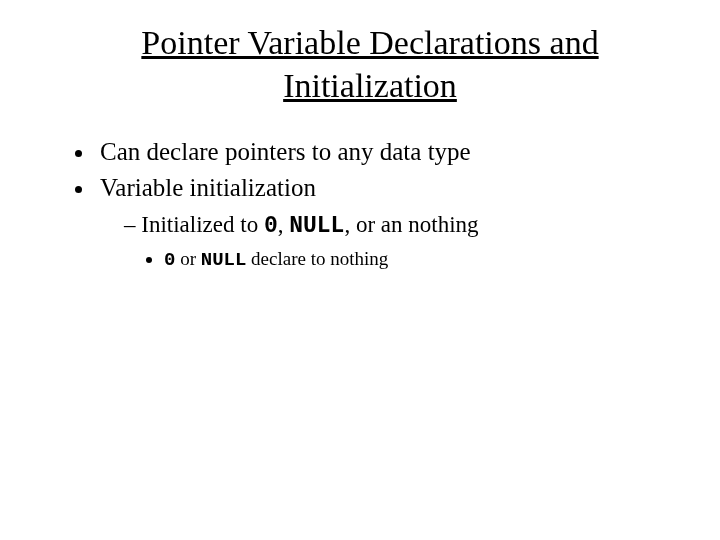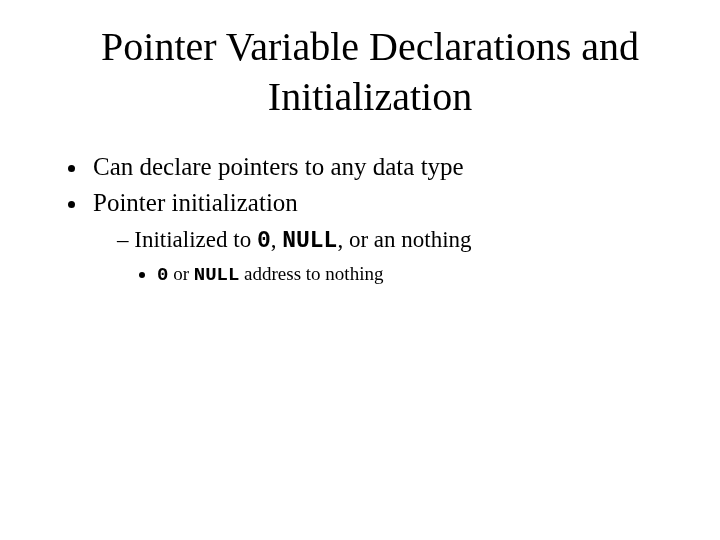--- a/index.html
+++ b/index.html
@@ -10,29 +10,30 @@
     background: #ffffff;
     font-family: Garamond, "Times New Roman", Times, serif;
     color: #000;
   }
   .slide {
     padding: 22px 40px 40px 60px;
     box-sizing: border-box;
   }
   .title {
     text-align: center;
-    font-size: 40px;
+    font-size: 34px;
     line-height: 1.25;
     margin: 0 0 28px 0;
     font-weight: normal;
     padding: 0 40px;
+    text-decoration: underline;
   }
   ul.level1 {
     list-style: disc;
-    margin: 1px;
+    margin: 8px;
     padding-left: 28px;
     font-size: 25px;
     line-height: 1.35;
   }
   ul.level1 > li {
     margin-bottom: 2px;
     padding-left: 4px;
   }
   ul.level2 {
     list-style: none;
@@ -58,26 +59,26 @@
 <body>
 
 <div class="slide">
   <h1 class="title">Pointer Variable Declarations and Initialization</h1>
 
   <ul class="level1">
     <li>
       <span>Can declare pointers to any data type</span>
     </li>
     <li>
-      <span>Pointer initialization</span>
+      <span>Variable initialization</span>
       <ul class="level2">
         <li>
           <span>Initialized to </span><span class="code">0</span><span>, </span><span class="code">NULL</span><span>, or an nothing</span>
           <ul class="level3">
             <li>
-              <span class="code">0</span><span> or </span><span class="code">NULL</span><span> address to nothing</span>
+              <span class="code">0</span><span> or </span><span class="code">NULL</span><span> declare to nothing</span>
             </li>
           </ul>
         </li>
       </ul>
     </li>
   </ul>
 </div>
 
 </body></html>

